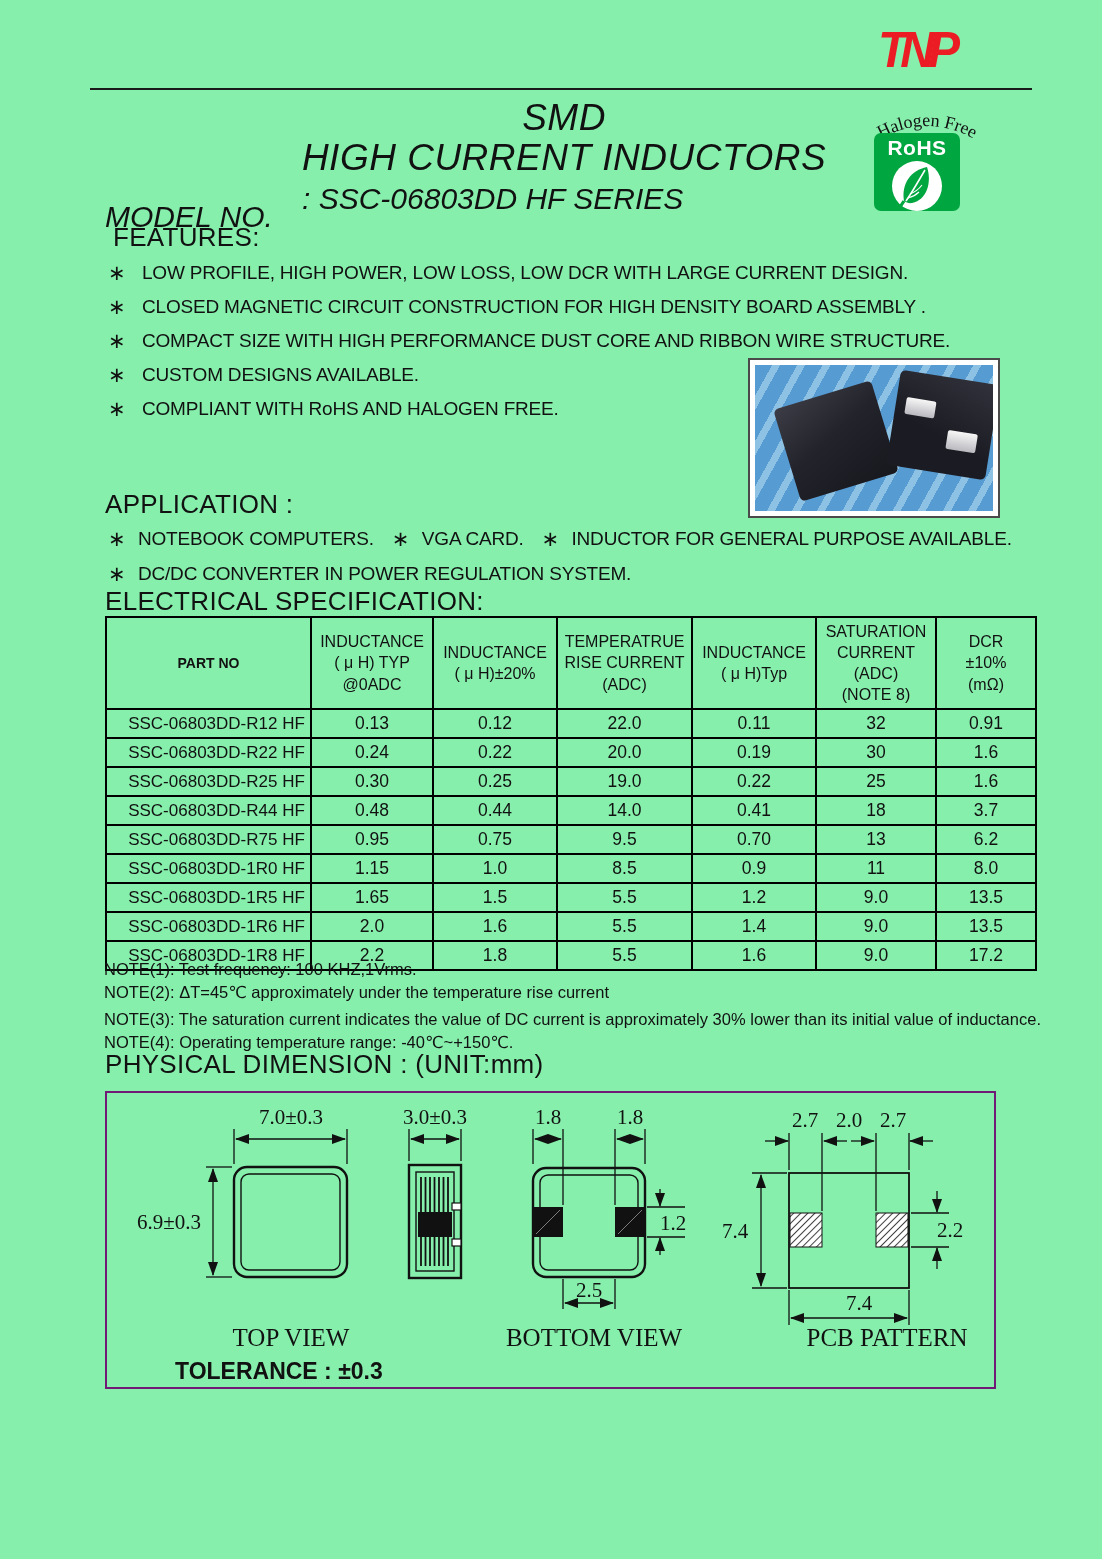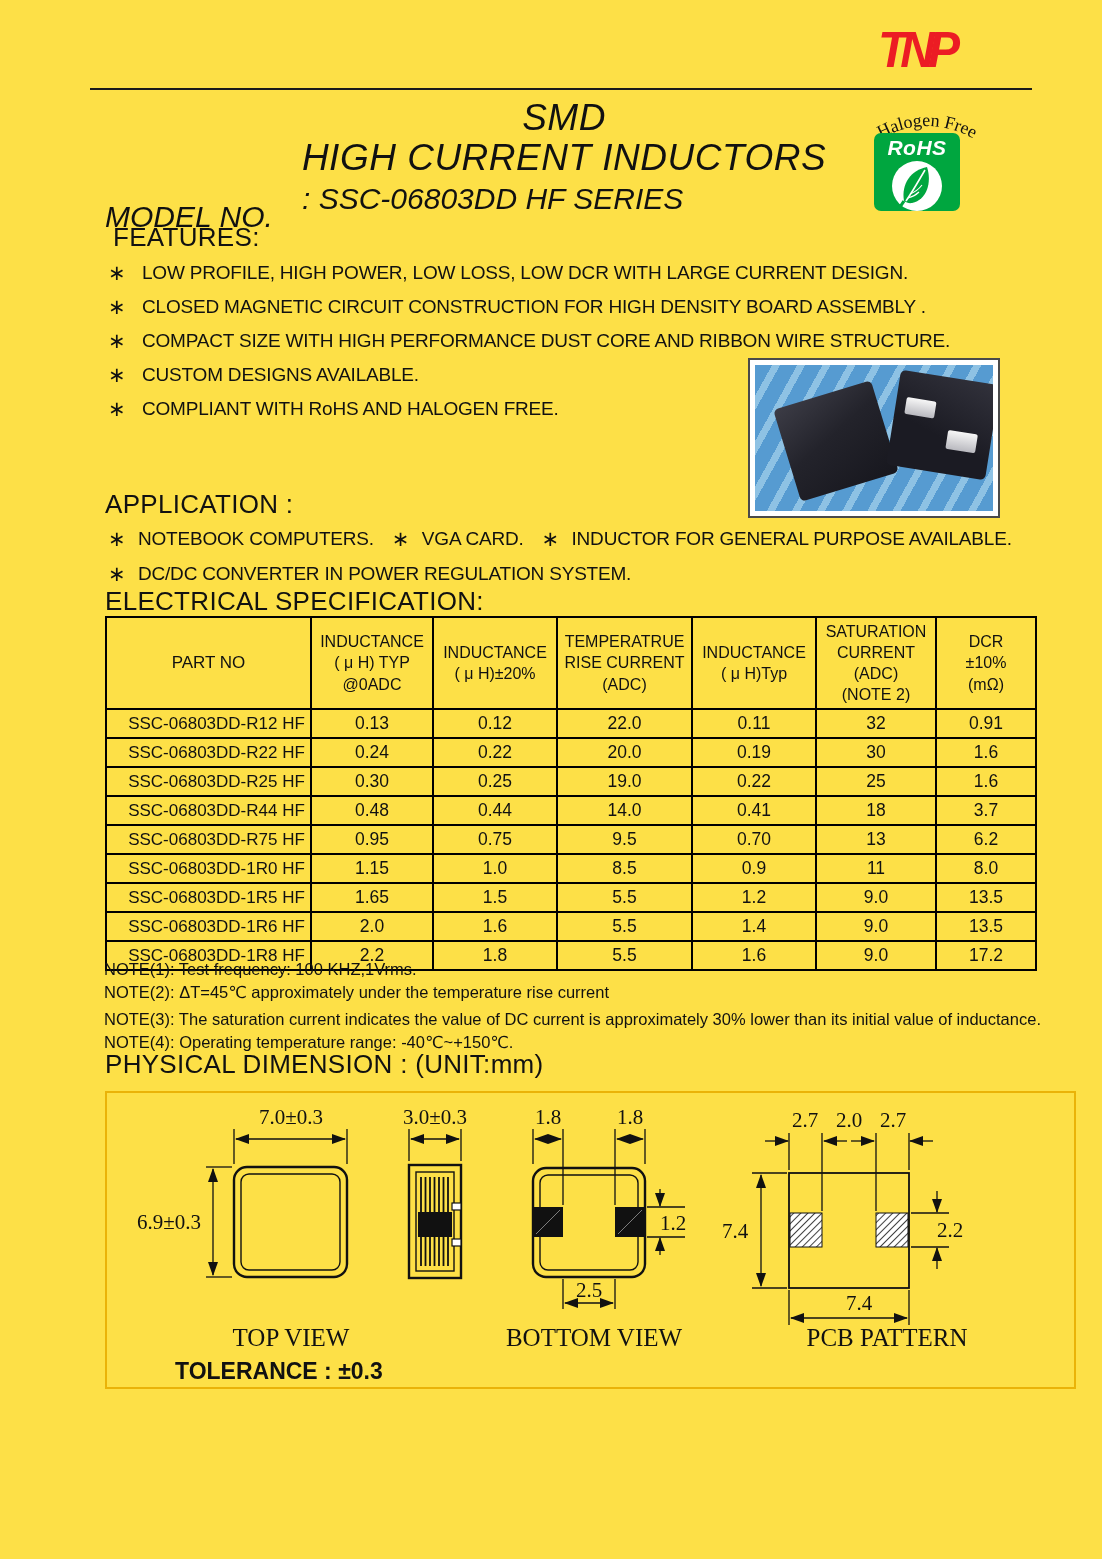--- a/index.html
+++ b/index.html
@@ -1,33 +1,33 @@
 <!DOCTYPE html>
 <html><head>
 <meta charset="utf-8">
 <style>
   html,body{margin:0;padding:0;background:#ffffff;}
-  .page{position:relative;width:1102px;height:1559px;background:#fde047;overflow:hidden;
+  .page{position:relative;width:1102px;height:1559px;background:#86efac;overflow:hidden;
         font-family:"Liberation Sans","DejaVu Sans",sans-serif;color:#111;}
 
   
   .logo{position:absolute;left:878px;top:22px;font-size:48px;font-weight:900;font-style:italic;
         color:#ec1c24;letter-spacing:-7px;transform:scaleY(1.05);}
   .rule{position:absolute;left:90px;top:88px;width:942px;height:2px;background:#1a1a1a;}
 
   .titleblock{position:absolute;left:113px;top:98px;width:902px;text-align:center;}
   .t1,.t2{font-size:37px;font-style:italic;letter-spacing:.5px;line-height:40px;}
   .modelline{position:absolute;left:105px;top:182px;display:flex;font-size:30px;font-style:italic;}
   .modelline .mlabel{width:197px;margin-top:18px;}
 
   
   .hfbadge{position:absolute;left:852px;top:100px;width:150px;height:120px;}
   .hfbadge .arc{position:absolute;left:0;top:0;}
   .greenbox{position:absolute;left:22px;top:33px;width:86px;height:78px;background:#00a63f;
-            border-radius:7px;text-align:center;font-style:italic;}
+            border-radius:7px;text-align:center;}
   .rohs-text{color:#fff;font-weight:bold;font-size:21px;margin-top:3px;letter-spacing:.5px;}
   .leafcirc{width:50px;height:50px;background:#fff;border-radius:50%;margin:1px auto 0;}
 
   
   .h{position:absolute;font-size:26px;letter-spacing:.3px;}
   .h-features{left:105px;top:222px;margin-left:8px;}
   .h-application{left:105px;top:489px;text-align:center;}
   .h-spec{left:105px;top:586px;}
   .h-dim{left:105px;top:1049px;}
 
@@ -54,31 +54,31 @@
         background:linear-gradient(200deg,#32323c,#1b1b23 60%);}
   .pad{position:absolute;background:linear-gradient(180deg,#f7f7f7,#b9b9bf);border-radius:2px;}
   .pad1{left:10px;top:26px;width:30px;height:17px;}
   .pad2{left:56px;top:52px;width:30px;height:19px;}
 
   
   .spec-table{position:absolute;left:105px;top:616px;border-collapse:collapse;table-layout:fixed;}
   .spec-table th,.spec-table td{border:2px solid #000;}
   .spec-table th{font-weight:normal;font-size:16px;line-height:1.32;white-space:pre-line;
                  text-align:center;vertical-align:middle;height:90px;padding:0 2px;}
-  .spec-table th.pnh{font-weight:normal;font-size:17px;margin-top:20px;}
+  .spec-table th.pnh{font-weight:bold;font-size:14px;margin-top:20px;}
   .spec-table td{font-size:17.5px;text-align:center;height:27px;padding:0 2px;}
   .spec-table td.pn{text-align:center;padding-left:18px;font-size:17px;}
 
   
   .notes{position:absolute;left:104px;top:959px;font-size:16.5px;line-height:21px;}
   .note{margin-bottom:2px;}
   .note.n2{margin-bottom:6px;}
 
   
-  .dimbox{position:absolute;left:105px;top:1091px;width:971px;height:298px;border:2px solid #eab308;
+  .dimbox{position:absolute;left:105px;top:1091px;width:891px;height:298px;border:2px solid #701a75;
           box-sizing:border-box;}
   .dims .o2{fill:none;stroke:#111;stroke-width:2.4px;}
   .dims .o1{fill:none;stroke:#111;stroke-width:1.4px;}
   .dims .thin{stroke:#111;stroke-width:1.3px;}
   .dims .stripe{stroke:#111;stroke-width:1.8px;}
   .dims text{font-family:"Liberation Serif","DejaVu Serif",serif;font-size:21px;fill:#111;
              text-anchor:middle;}
   .dims text.vlabel{font-size:25px;}
   .dims text.tol{font-family:"Liberation Sans","DejaVu Sans",sans-serif;font-weight:bold;
              font-size:23px;text-anchor:start;}
@@ -198,21 +198,21 @@
       <th>INDUCTANCE
 ( μ H)±20%</th>
       <th>TEMPERATRUE
 RISE CURRENT
 (ADC)</th>
       <th>INDUCTANCE
 ( μ H)Typ</th>
       <th>SATURATION
 CURRENT
 (ADC)
-(NOTE 2)</th>
+(NOTE 8)</th>
       <th>DCR
 ±10%
 (mΩ)</th>
     </tr>
     <tr>
       <td class="pn">SSC-06803DD-R12 HF</td>
       <td>0.13</td>
       <td>0.12</td>
       <td>22.0</td>
       <td>0.11</td>

